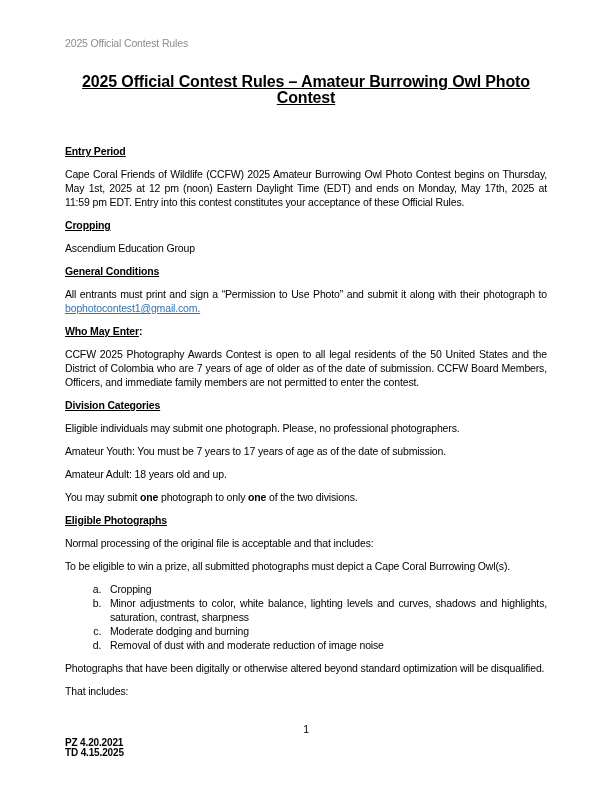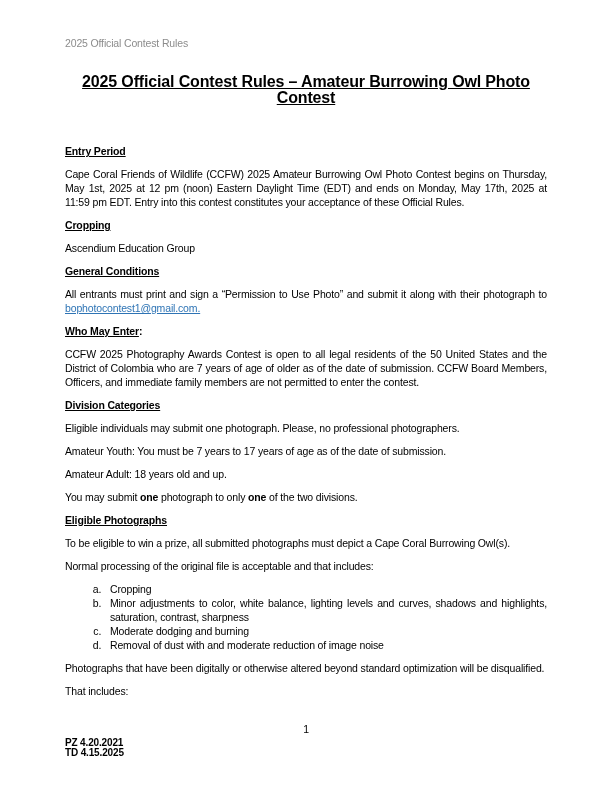--- a/index.html
+++ b/index.html
@@ -114,22 +114,22 @@
     <h2><span class="u">Who May Enter</span><span>:</span></h2>
     <p class="just">CCFW 2025 Photography Awards Contest is open to all legal residents of the 50 United States and the District of Colombia who are 7 years of age of older as of the date of submission. CCFW Board Members, Officers, and immediate family members are not permitted to enter the contest.</p>
 
     <h2><span class="u">Division Categories</span></h2>
     <p>Eligible individuals may submit one photograph. Please, no professional photographers.</p>
     <p>Amateur Youth: You must be 7 years to 17 years of age as of the date of submission.</p>
     <p>Amateur Adult: 18 years old and up.</p>
     <p><span>You may submit </span><b class="inline-bold">one</b><span> photograph to only </span><b class="inline-bold">one</b><span> of the two divisions.</span></p>
 
     <h2><span class="u">Eligible Photographs</span></h2>
+    <p>Normal processing of the original file is acceptable and that includes:</p>
     <p>To be eligible to win a prize, all submitted photographs must depict a Cape Coral Burrowing Owl(s).</p>
-    <p>Normal processing of the original file is acceptable and that includes:</p>
 
     <ol class="proc-list">
       <li>Cropping</li>
       <li class="just">Minor adjustments to color, white balance, lighting levels and curves, shadows and highlights, saturation, contrast, sharpness</li>
       <li>Moderate dodging and burning</li>
       <li>Removal of dust with and moderate reduction of image noise</li>
     </ol>
 
     <p class="just">Photographs that have been digitally or otherwise altered beyond standard optimization will be disqualified.</p>
     <p>That includes:</p>

